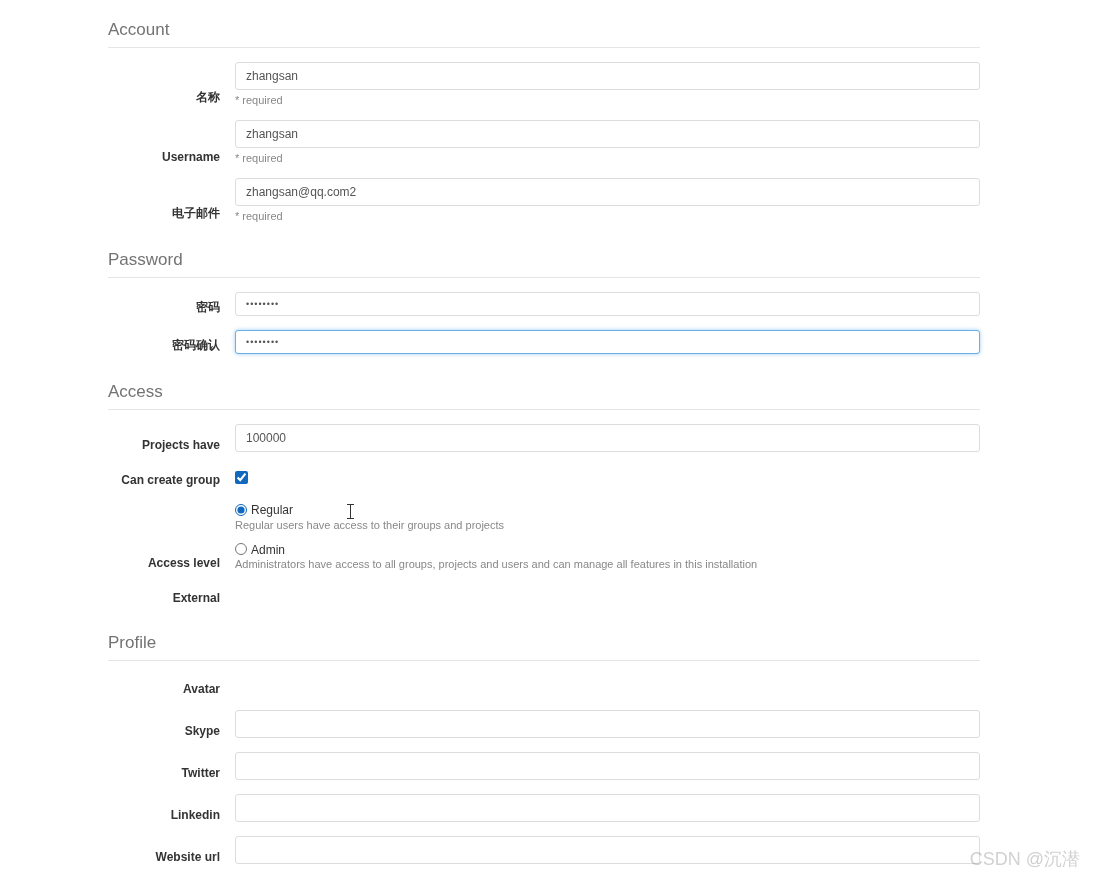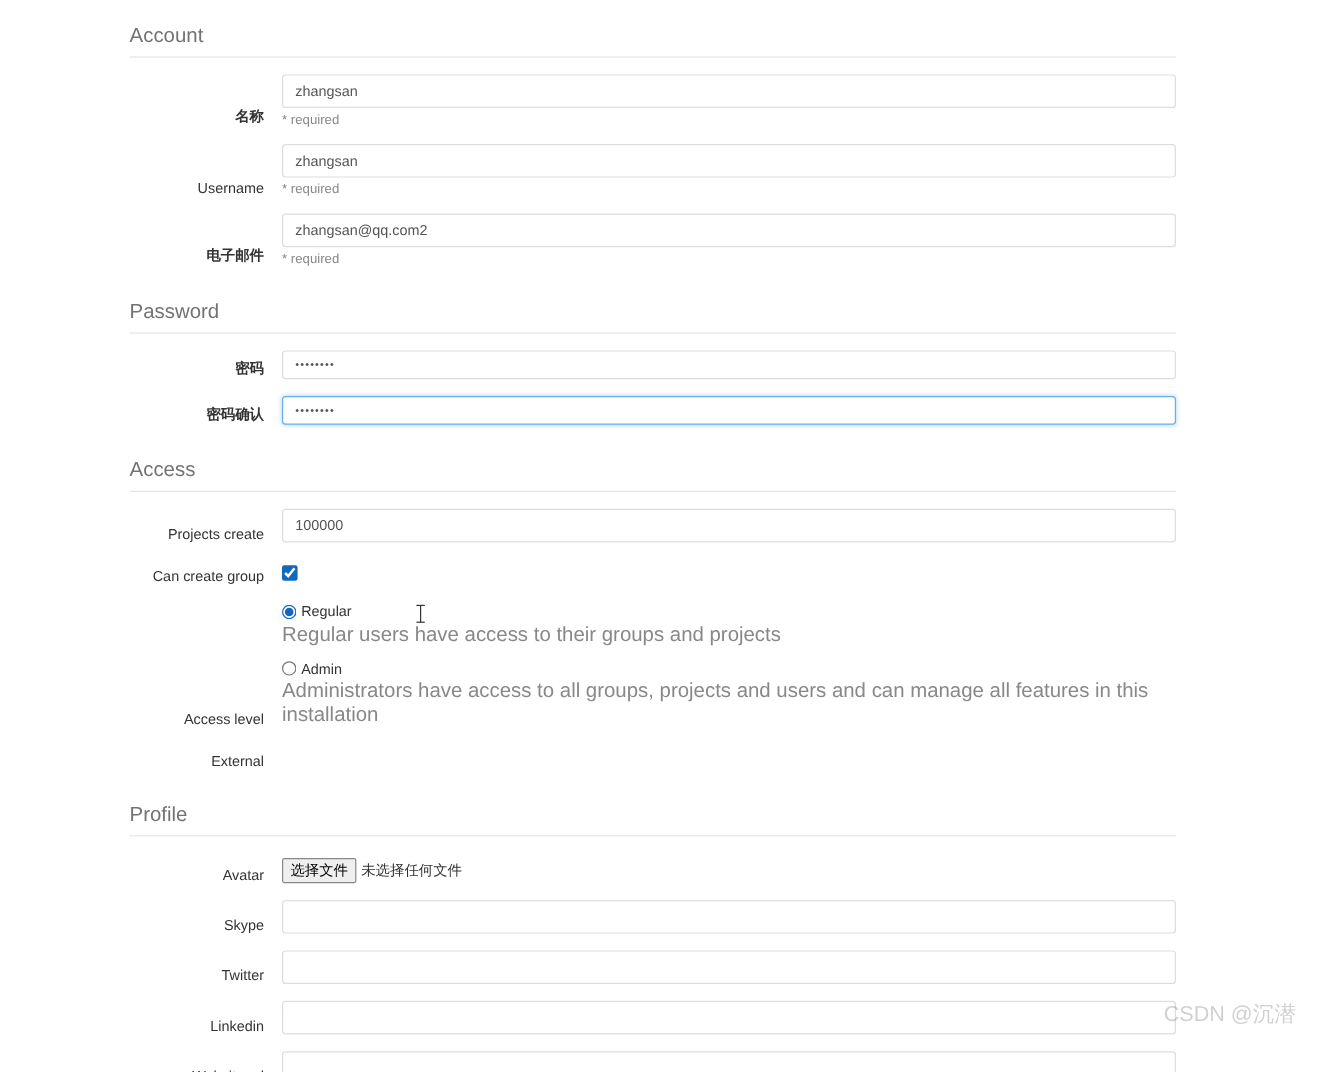--- a/index.html
+++ b/index.html
@@ -3,43 +3,43 @@
   <meta charset="utf-8">
   <style>
     * { box-sizing: border-box; margin: 0; padding: 0; }
     body { font-family: "Helvetica Neue", Helvetica, Arial, sans-serif; font-size: 13px; color: #333; background: #fff; width: 1100px; }
     .container { padding: 20px 120px 0 108px; }
     
     .section-header { font-size: 17px; font-weight: 400; color: #737373; padding-bottom: 7px; border-bottom: 1px solid #e5e5e5; margin-bottom: 14px; }
     
     .form-row { display: flex; align-items: flex-end; margin-bottom: 14px; }
     .form-label { width: 127px; text-align: right; padding-right: 15px; padding-top: 7px; font-size: 12px; color: #333; font-weight: 700; }
-    .form-label.light { font-weight: 400; }
+    .form-label.light { font-weight: 700; }
     .form-control-wrap { flex: 1; }
     
     input[type="text"], input[type="password"], input[type="email"], input[type="number"] {
       width: 100%; padding: 6px 10px; font-size: 12px; border: 1px solid #ddd; border-radius: 3px; color: #555; background: #fff;
     }
     input.focused { border-color: #66afe9; box-shadow: 0 0 4px rgba(102,175,233,.6); }
     
     .help-text { font-size: 11px; color: #888; margin-top: 4px; }
-    .desc-text { font-size: 17px; color: #888; margin-top: 2px; display: block; }
+    .desc-text { font-size: 11px; color: #888; margin-top: 2px; display: block; }
     
     input[type="checkbox"] { width: 13px; height: 13px; accent-color: #1068bf; margin-top: 2px; }
     input[type="radio"] { width: 12px; height: 12px; accent-color: #1068bf; margin-right: 4px; vertical-align: middle; }
     
     .radio-group { margin-bottom: 10px; }
     .radio-label { font-weight: 400; font-size: 12px; vertical-align: middle; }
     
     .file-button { font-size: 12px; padding: 1px 6px; border: 1px solid #888; background: #efefef; border-radius: 2px; cursor: pointer; }
     .file-text { font-size: 12px; margin-left: 4px; }
     
     .section-gap { margin-top: 28px; }
     
-    .watermark { position: absolute; right: 20px; bottom: 36px; font-size: 18px; color: rgba(120,120,120,0.35); font-family: sans-serif; pointer-events: none; }
+    .watermark { position: absolute; right: 20px; bottom: 22px; font-size: 18px; color: rgba(120,120,120,0.35); font-family: sans-serif; pointer-events: none; }
     .cursor-i { display: inline-block; width: 9px; height: 16px; position: relative; }
     .cursor-i::before { content: ''; position: absolute; left: 4px; top: 1px; width: 1px; height: 14px; background: #333; }
     .cursor-i::after { content: ''; position: absolute; left: 1px; top: 0; width: 7px; height: 1px; background: #333; box-shadow: 0 14px 0 #333; }
     .i-cursor-pos { position: absolute; left: 346px; top: 504px; }
   </style>
 </head>
 <body>
 
 <div class="container">
 
@@ -86,21 +86,21 @@
       <div class="form-control-wrap">
         <input type="text" class="focused" style="letter-spacing: 1px; font-size: 9px;" value="••••••••">
       </div>
     </div>
   </div>
 
   <div class="section-gap">
     <div class="section-header">Access</div>
 
     <div class="form-row">
-      <div class="form-label light">Projects create</div>
+      <div class="form-label light">Projects have</div>
       <div class="form-control-wrap">
         <input type="text" value="100000" style="">
       </div>
     </div>
 
     <div class="form-row">
       <div class="form-label light">Can create group</div>
       <div class="form-control-wrap">
         <input type="checkbox" checked="" style="">
       </div>
@@ -123,23 +123,20 @@
     <div class="form-row" style="margin-top:4px;">
       <div class="form-label light">External</div>
     </div>
   </div>
 
   <div class="section-gap">
     <div class="section-header">Profile</div>
 
     <div class="form-row">
       <div class="form-label light">Avatar</div>
-      <div class="form-control-wrap" style="padding-top:4px;">
-        <button class="file-button">选择文件</button><span class="file-text">未选择任何文件</span>
-      </div>
     </div>
 
     <div class="form-row">
       <div class="form-label light">Skype</div>
       <div class="form-control-wrap"><input type="text" value="" style=""></div>
     </div>
 
     <div class="form-row">
       <div class="form-label light">Twitter</div>
       <div class="form-control-wrap"><input type="text" value="" style=""></div>

